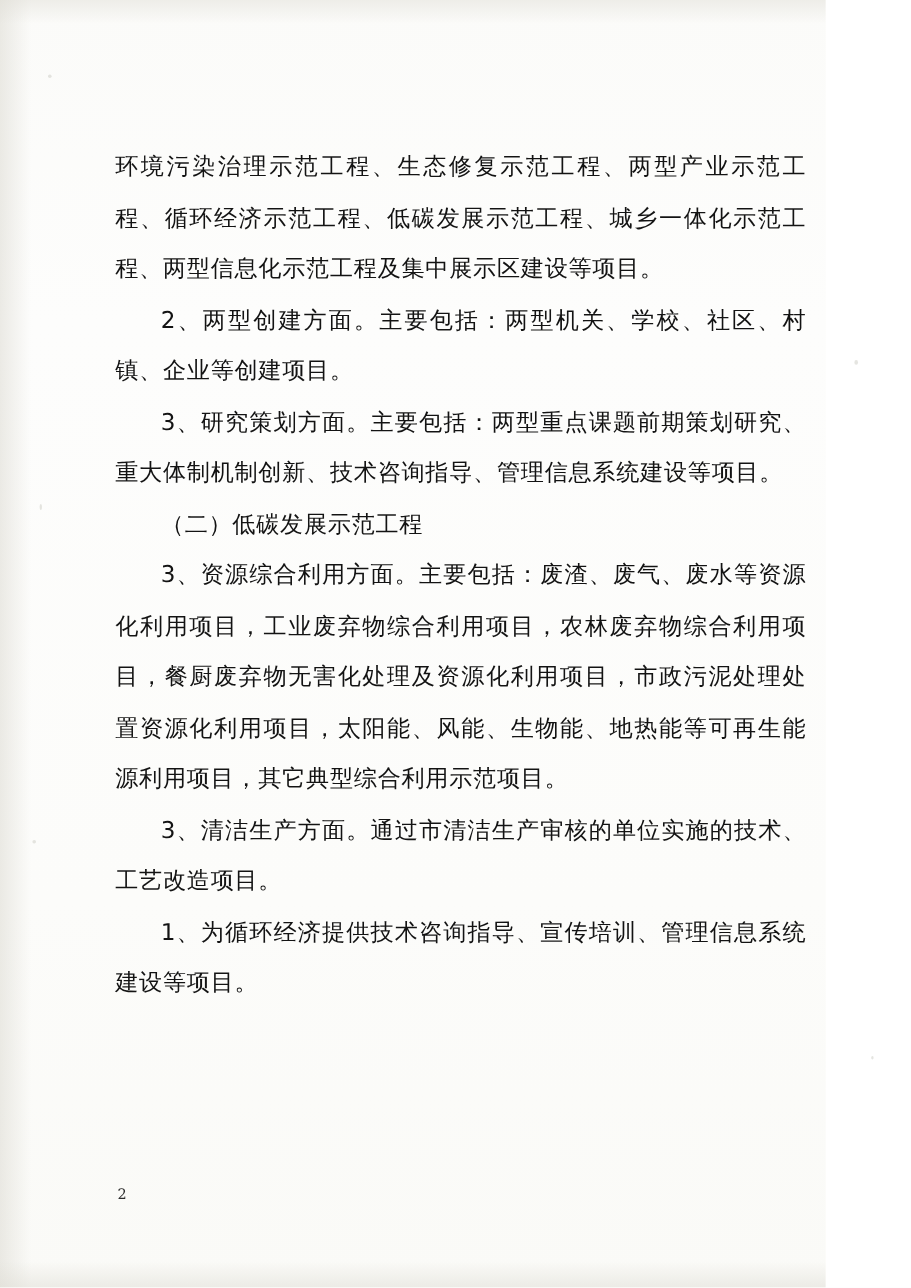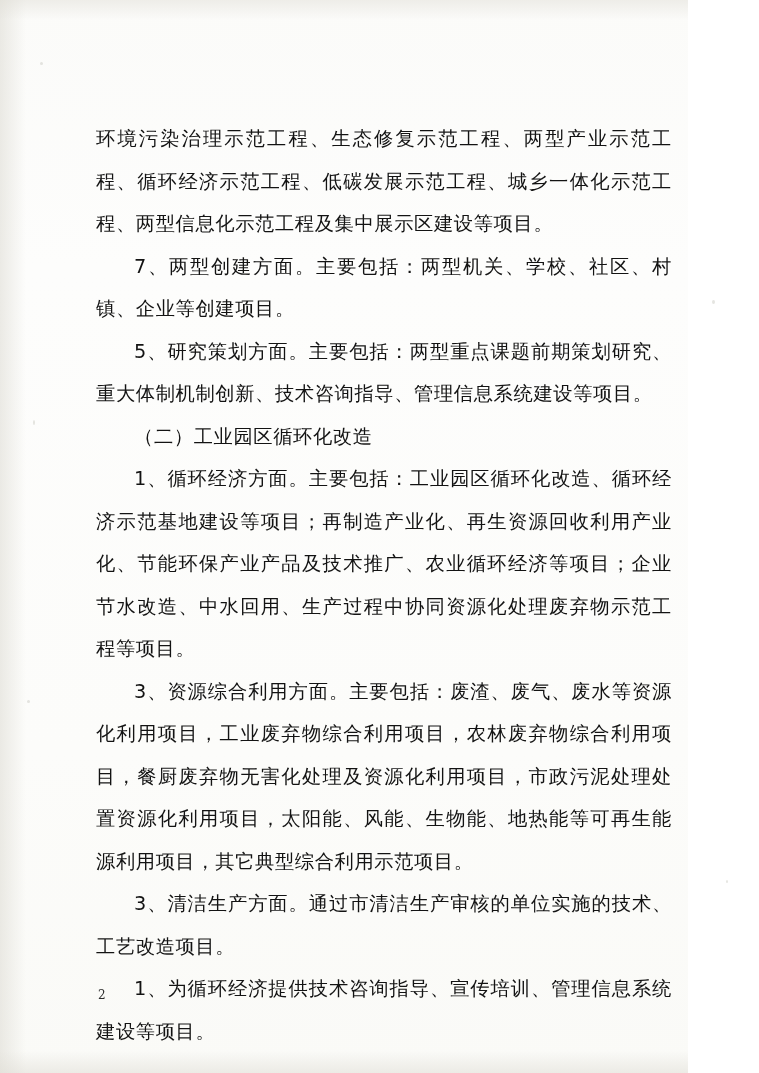--- a/index.html
+++ b/index.html
@@ -94,23 +94,22 @@
   <div class="edge-shade-bottom"></div>
 
   <div class="speckle" style="left:40px; top:62px; width:3px; height:3px;"></div>
   <div class="speckle" style="left:33px; top:420px; width:2px; height:5px;"></div>
   <div class="speckle" style="left:27px; top:700px; width:3px; height:3px;"></div>
   <div class="speckle" style="left:712px; top:300px; width:3px; height:4px;"></div>
   <div class="speckle" style="left:726px; top:880px; width:2px; height:3px;"></div>
 
   <div class="content">
     <p class="para no-indent">环境污染治理示范工程、生态修复示范工程、两型产业示范工程、循环经济示范工程、低碳发展示范工程、城乡一体化示范工程、两型信息化示范工程及集中展示区建设等项目。</p>
-    <p class="para indent">7、两型创建方面。主要包括：两型机关、学校、社区、村镇、企业等创建项目。</p>
-    <p class="para indent">5、研究策划方面。主要包括：两型重点课题前期策划研究、重大体制机制创新、技术咨询指导、管理信息系统建设等项目。</p>
-    <p class="para indent">（二）工业园区循环化改造</p>
-    <p class="para indent">1、循环经济方面。主要包括：工业园区循环化改造、循环经济示范基地建设等项目；再制造产业化、再生资源回收利用产业化、节能环保产业产品及技术推广、农业循环经济等项目；企业节水改造、中水回用、生产过程中协同资源化处理废弃物示范工程等项目。</p>
+    <p class="para indent">2、两型创建方面。主要包括：两型机关、学校、社区、村镇、企业等创建项目。</p>
+    <p class="para indent">3、研究策划方面。主要包括：两型重点课题前期策划研究、重大体制机制创新、技术咨询指导、管理信息系统建设等项目。</p>
+    <p class="para indent">（二）低碳发展示范工程</p>
     <p class="para indent">3、资源综合利用方面。主要包括：废渣、废气、废水等资源化利用项目，工业废弃物综合利用项目，农林废弃物综合利用项目，餐厨废弃物无害化处理及资源化利用项目，市政污泥处理处置资源化利用项目，太阳能、风能、生物能、地热能等可再生能源利用项目，其它典型综合利用示范项目。</p>
     <p class="para indent">3、清洁生产方面。通过市清洁生产审核的单位实施的技术、工艺改造项目。</p>
     <p class="para indent">1、为循环经济提供技术咨询指导、宣传培训、管理信息系统建设等项目。</p>
   </div>
 
   <div class="page-number">2</div>
 </div>
 
 </body></html>

